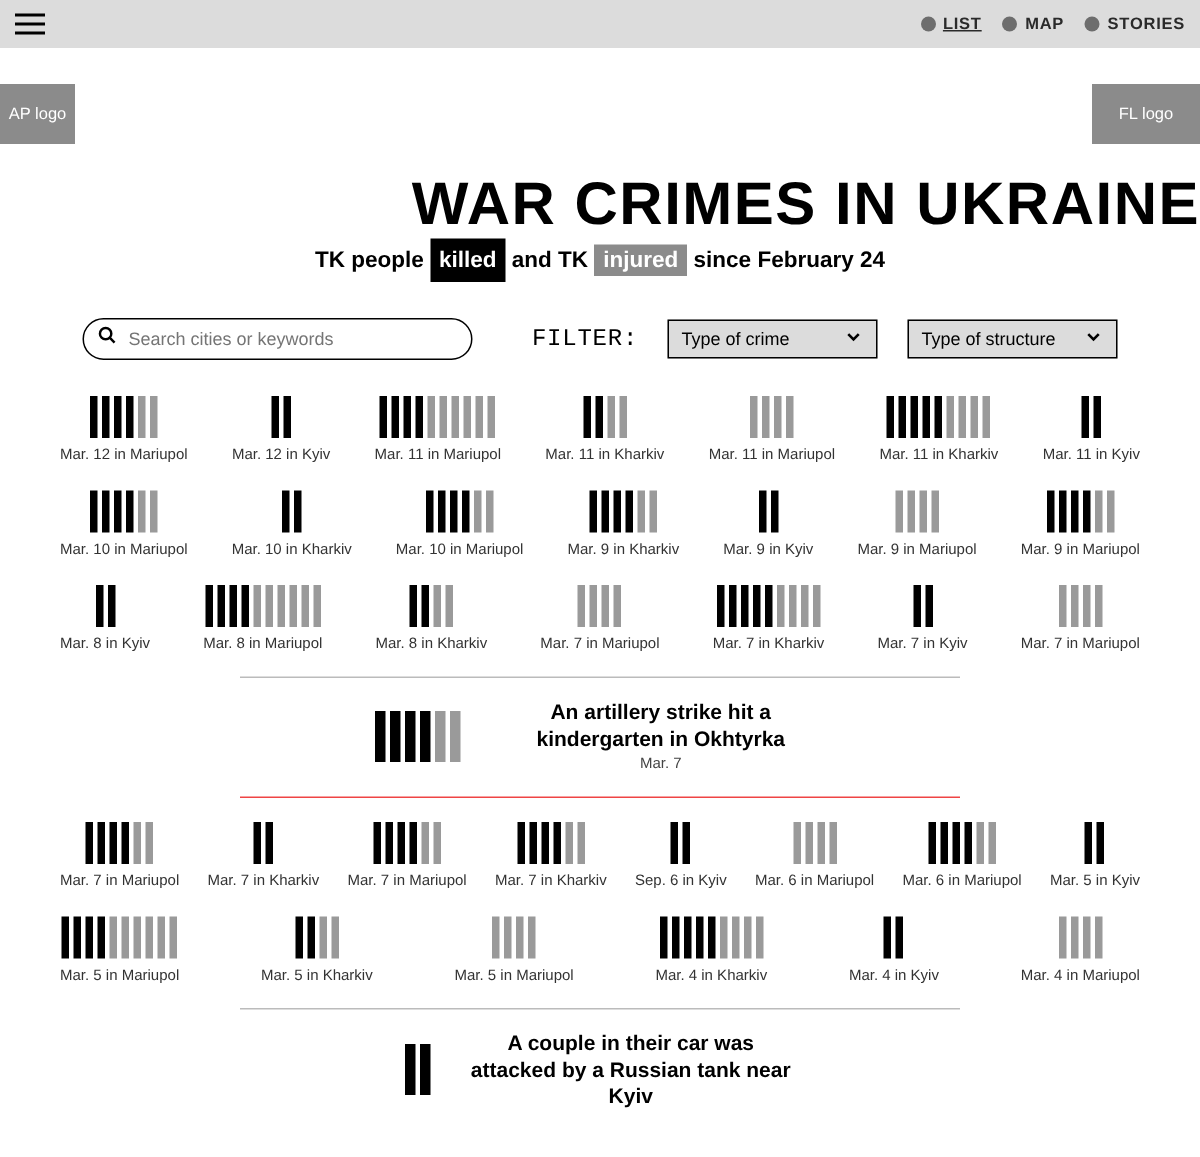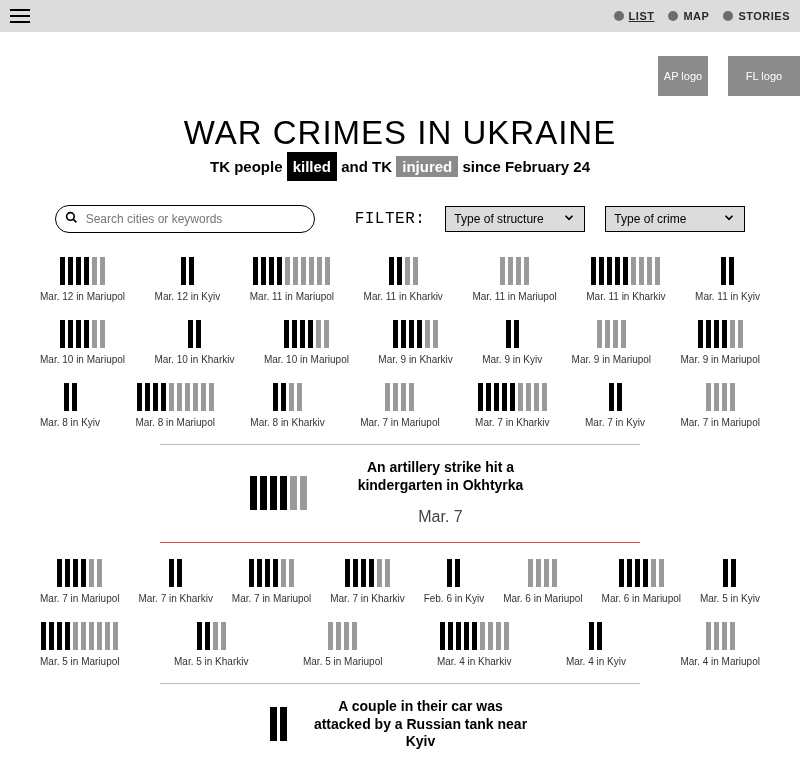--- a/index.html
+++ b/index.html
@@ -6,25 +6,25 @@
   body { font-family: Arial, Helvetica, sans-serif; background: #fff; color: #000; width: 800px; }
 
   .topbar { background: #dcdcdc; height: 32px; display: flex; align-items: center; justify-content: space-between; padding: 0 10px; }
   .hamburger { display: flex; flex-direction: column; gap: 4px; cursor: pointer; }
   .hamburger span { display: block; width: 20px; height: 2px; background: #000; }
   .topnav { display: flex; gap: 14px; align-items: center; font-size: 11px; font-weight: bold; color: #2a2a2a; letter-spacing: 0.5px; padding-left: 40px; }
   .topnav-item { display: flex; align-items: center; gap: 5px; cursor: pointer; }
   .topnav-item .dot { width: 10px; height: 10px; border-radius: 50%; background: #6d6d6d; }
   .topnav-item.active span.label { text-decoration: underline; }
 
-  .logos { display: flex; justify-content: flex-end; gap: 20px; margin: 24px 0 18px; }
+  .logos { display: flex; justify-content: space-between; gap: 20px; margin: 24px 0 18px; }
   .logo-box { background: #8b8b8b; color: #fff; font-size: 11px; display: flex; align-items: center; justify-content: center; width: 50px; height: 40px; }
   .logo-box.wide { width: 72px; }
 
-  .title { text-align: center; font-size: 33px; font-weight: 400; letter-spacing: 1px; font-family: "Arial Narrow", Arial, sans-serif; margin-bottom: 6px; }
+  .title { text-align: right; font-size: 40px; font-weight: 700; letter-spacing: 1px; font-family: "Arial Narrow", Arial, sans-serif; margin-bottom: 6px; }
   .subtitle { text-align: center; font-size: 15px; font-weight: 600; margin-bottom: 30px; }
   .pill-dark { background: #000; color: #fff; padding: 6px 6px; }
   .pill-grey { background: #8b8b8b; color: #fff; padding: 2px 6px; }
 
   .controls { display: flex; align-items: center; gap: 20px; justify-content: center; padding: 0 40px 24px; }
   .search { position: relative; width: 260px; }
   .search input { width: 100%; height: 28px; border: 1.5px solid #000; border-radius: 16px; padding: 0 12px 0 30px; font-size: 12px; outline: none; }
   .search .icon { position: absolute; left: 10px; top: 50%; transform: translateY(-50%); }
   .filter-label { font-size: 16px; letter-spacing: 0.5px; margin-left: 20px; font-family: Liberation Mono, monospace; }
   .dropdown { position: relative; width: 140px; height: 26px; background: #dcdcdc; border: 1px solid #000; display: flex; align-items: center; padding: 0 8px; font-size: 12px; cursor: pointer; }
@@ -37,21 +37,21 @@
   .bar { width: 5px; height: 28px; }
   .bar.k { background: #000; }
   .bar.i { background: #9a9a9a; }
   .caption { font-size: 10px; color: #333; text-align: center; white-space: nowrap; }
 
   .feature { display: flex; justify-content: center; align-items: center; gap: 24px; border-top: 1px solid #bbb; border-bottom: 1px solid #ef4444; margin: 6px 120px 16px; padding: 14px 0 16px; }
   .feature .bars { height: 34px; }
   .feature .bar { width: 7px; height: 34px; }
   .feature-text { text-align: center; max-width: 220px; }
   .feature-title { font-size: 14px; font-weight: 700; line-height: 1.25; }
-  .feature-date { font-size: 16px; color: #444; margin-top: 14px; }
+  .feature-date { font-size: 10px; color: #444; margin-top: 3px; }
 </style>
 </head>
 <body>
 
 <div class="topbar">
   <div class="hamburger">
     <span></span>
       <span></span>
       <span></span>
   </div>
@@ -86,35 +86,35 @@
     <span class="icon">
       <svg width="13" height="13" viewBox="0 0 24 24" fill="none" stroke="#000" stroke-width="3">
           <circle cx="10" cy="10" r="7"></circle>
           <line x1="21" y1="21" x2="15" y2="15"></line>
         </svg>
     </span>
     <input type="text" placeholder="Search cities or keywords" style="">
   </div>
   <span class="filter-label">FILTER:</span>
   <div class="dropdown">
+    <span>Type of crime</span>
+    <span class="chev">
+      <svg width="14" height="14" viewBox="0 0 24 24" fill="none" stroke="#000" stroke-width="3">
+          <polyline points="6 9 12 15 18 9"></polyline>
+        </svg>
+    </span>
+  </div>
+  <div class="dropdown">
     <span>Type of structure</span>
     <span class="chev">
       <svg width="14" height="14" viewBox="0 0 24 24" fill="none" stroke="#000" stroke-width="3">
           <polyline points="6 9 12 15 18 9"></polyline>
         </svg>
     </span>
   </div>
-  <div class="dropdown">
-    <span>Type of crime</span>
-    <span class="chev">
-      <svg width="14" height="14" viewBox="0 0 24 24" fill="none" stroke="#000" stroke-width="3">
-          <polyline points="6 9 12 15 18 9"></polyline>
-        </svg>
-    </span>
-  </div>
 </div>
 
 <div class="grid-wrap">
   <div class="row" id="row-events">
       <div class="card">
         <div class="bars">
           <div class="bar k"></div>
           <div class="bar k"></div>
           <div class="bar k"></div>
           <div class="bar k"></div>
@@ -377,21 +377,21 @@
           <div class="bar i"></div>
           <div class="bar i"></div>
         </div>
         <div class="caption">Mar. 7 in Kharkiv</div>
       </div>
       <div class="card">
         <div class="bars">
           <div class="bar k"></div>
           <div class="bar k"></div>
         </div>
-        <div class="caption">Feb. 6 in Kyiv</div>
+        <div class="caption">Sep. 6 in Kyiv</div>
       </div>
       <div class="card">
         <div class="bars">
           <div class="bar i"></div>
           <div class="bar i"></div>
           <div class="bar i"></div>
           <div class="bar i"></div>
         </div>
         <div class="caption">Mar. 6 in Mariupol</div>
       </div>

